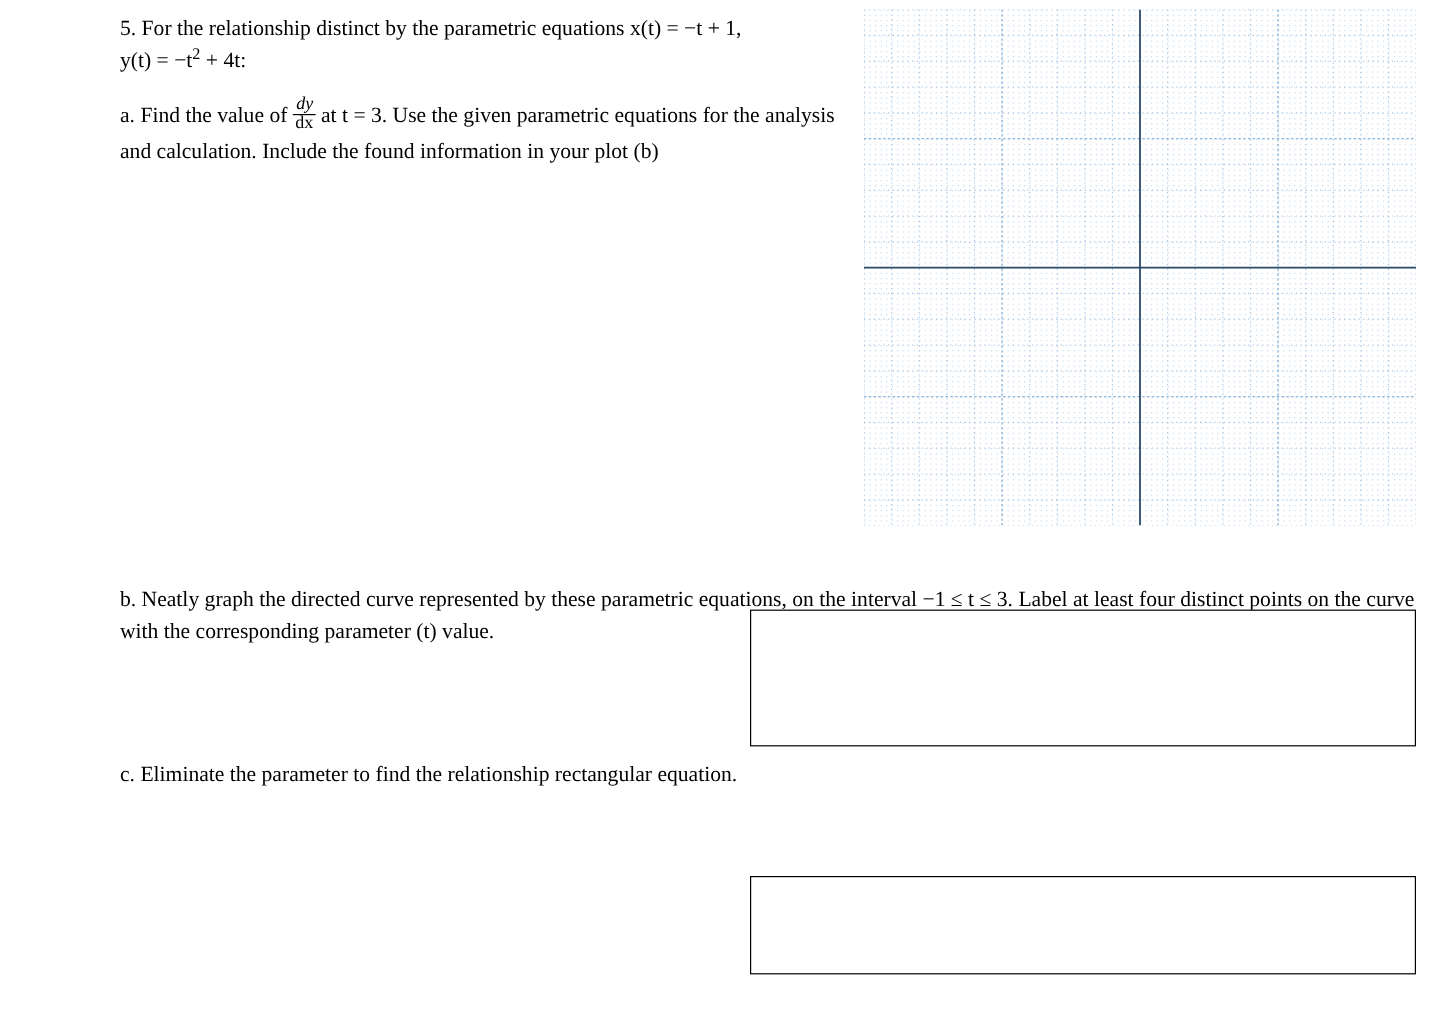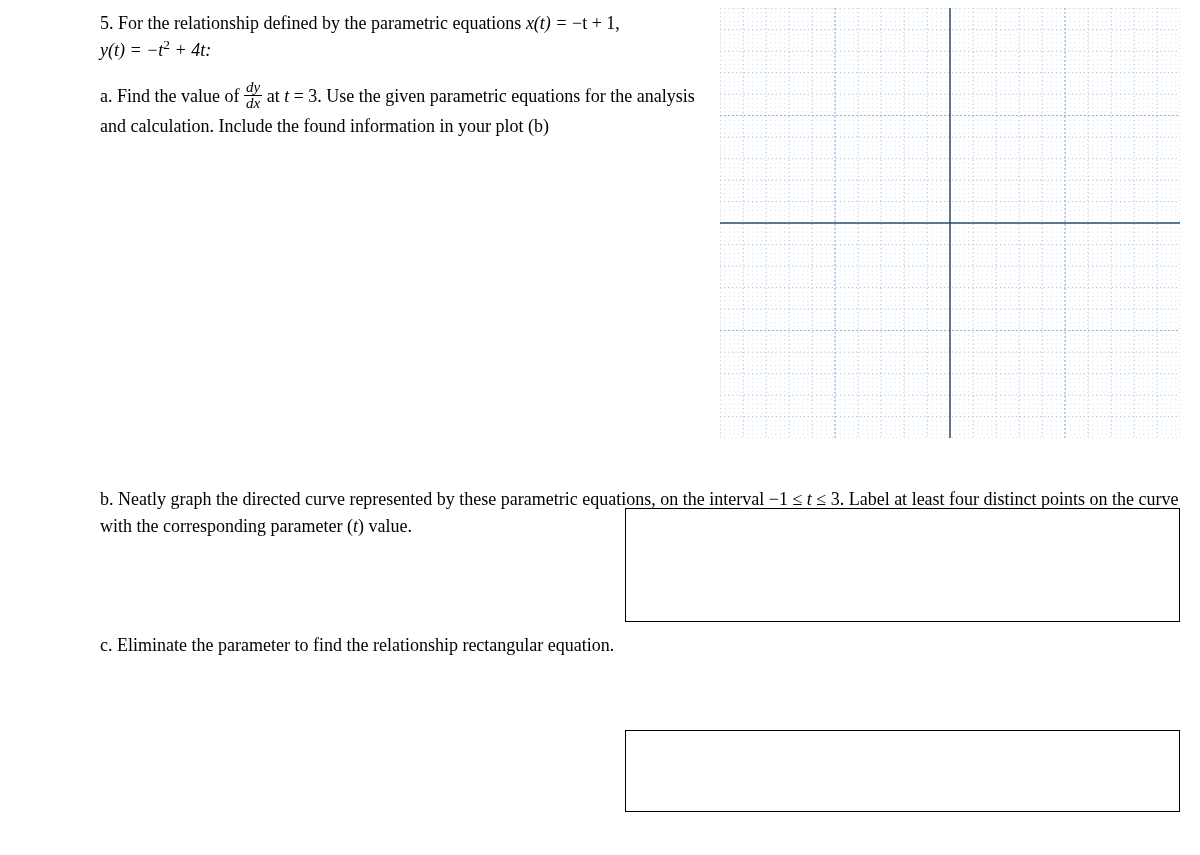--- a/index.html
+++ b/index.html
@@ -40,24 +40,23 @@
   .frac .num {
     display: block;
     border-bottom: 1px solid #000;
     padding: 0 2px;
     font-style: italic;
     text-align: right;
   }
   .frac .den {
     display: block;
     padding: 0 2px;
-    font-style: italic;
     text-align: center;
   }
-  .ital { font-style: italic; }
+  .ital { }
   .sup { vertical-align: super; font-size: 0.75em; line-height: 0; }
 
   
   .graph-grid {
     position: absolute;
     top: 8px;
     right: 20px;
     width: 460px;
     height: 430px;
     background: #fff;
@@ -97,21 +96,21 @@
     border: 1.5px solid #000;
     background: #fff;
   }
 </style>
 </head>
 <body>
 
 <div class="page">
   <div class="question-intro">
     <span>5.</span>
-    <span>For the relationship defined by the parametric equations </span><span class="ital">x(t) = </span><span>−t + 1,</span><br>
+    <span>For the relationship distinct by the parametric equations </span><span class="ital">x(t) = </span><span>−t + 1,</span><br>
     <span class="ital">y(t) = </span><span class="ital">−t</span><span class="sup">2</span><span class="ital"> + 4t:</span>
   </div>
 
   <div class="part-a">
     <span>a.</span>
     <span>Find the value of </span><span class="frac"><span class="num">dy</span><span class="den">dx</span></span><span> at </span><span class="ital">t</span><span> = 3. Use the given parametric equations for the analysis and calculation. Include the found information in your plot (b)</span>
   </div>
 </div>
 
 <div class="graph-grid">

